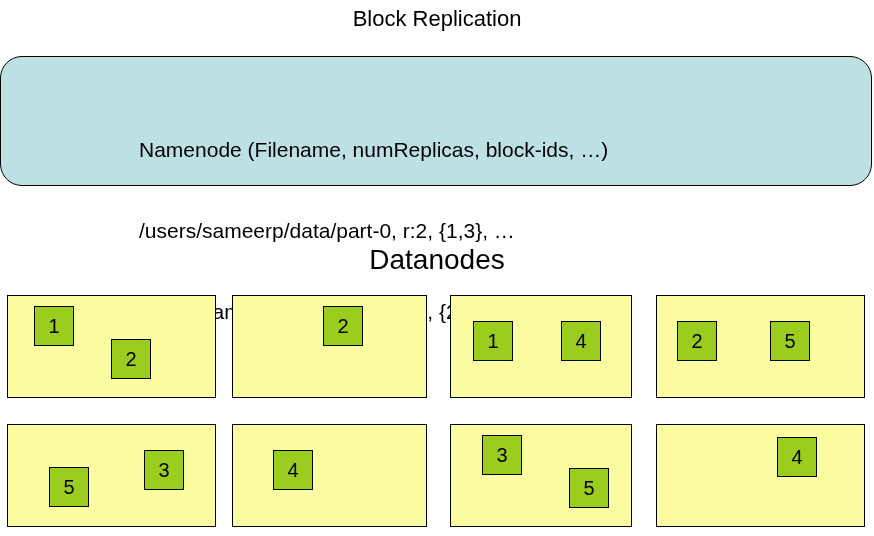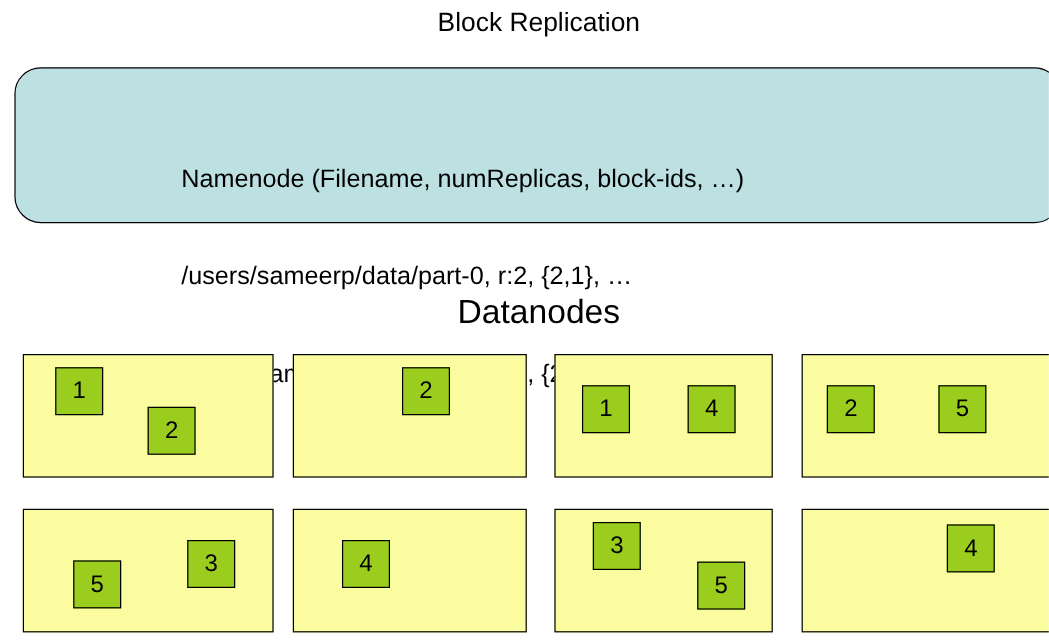--- a/index.html
+++ b/index.html
@@ -10,21 +10,21 @@
   body {
     width: 874px;
     height: 536px;
     position: relative;
     overflow: hidden;
     font-family: "Liberation Sans", sans-serif;
     color: #000000;
   }
   #canvas {
     position: absolute;
-    left: 12px; top: 0;
+    left: 0; top: 0;
     width: 707px;
     height: 536px;
   }
   .page-title {
     position: absolute;
     left: 0;
     top: 4px;
     width: 874px;
     text-align: center;
     font-size: 22px;
@@ -88,21 +88,21 @@
 </head>
 <body>
 
 <div id="canvas">
 
   <div class="page-title">Block Replication</div>
 
   <div class="namenode-panel">
     <div class="namenode-lines">
       <div>Namenode (Filename, numReplicas, block-ids, …)</div>
-      <div>/users/sameerp/data/part-0, r:2, {2,1}, …</div>
+      <div>/users/sameerp/data/part-0, r:2, {1,3}, …</div>
       <div>/users/sameerp/data/part-1, r:3, {2,4,5}, …</div>
     </div>
   </div>
 
   <div class="datanodes-title">Datanodes</div>
 
   <div id="datanode-layer">
       <div class="datanode" style="left: 7px; top: 295px; width: 209px; height: 103px; background: rgb(251, 251, 160); border-color: rgb(0, 0, 0);">
         <div class="block" style="left: 26px; top: 10px; background: rgb(154, 205, 30); border-color: rgb(0, 0, 0);">1</div>
         <div class="block" style="left: 103px; top: 43px; background: rgb(154, 205, 30); border-color: rgb(0, 0, 0);">2</div>

